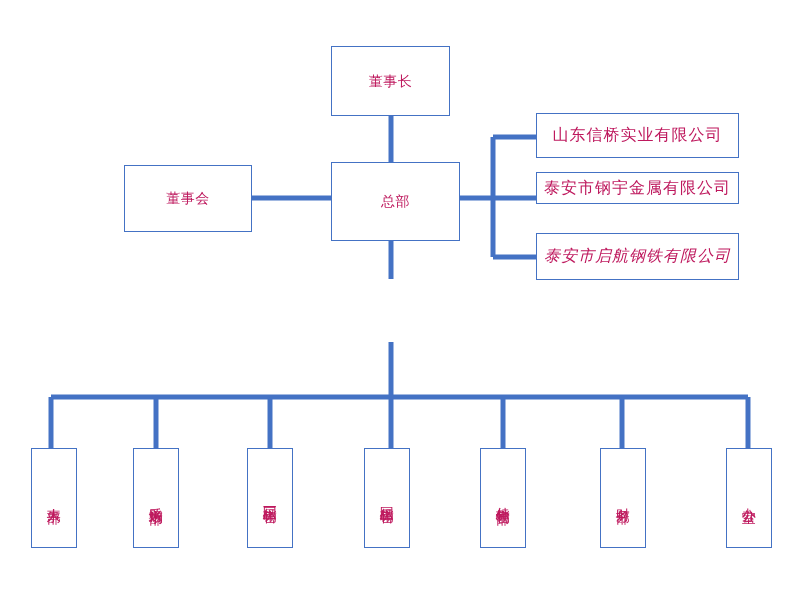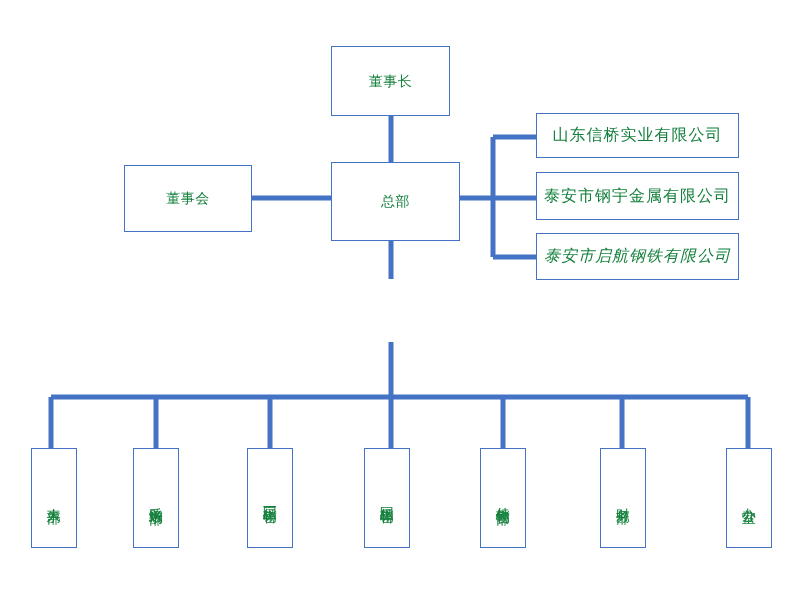--- a/index.html
+++ b/index.html
@@ -31,21 +31,21 @@
     position: absolute;
     box-sizing: border-box;
     background: #ffffff;
     border: 1px solid #4472C4;
     display: flex;
     align-items: center;
     justify-content: center;
     z-index: 2;
   }
   .node .label {
-    color: #15803d;
+    color: #be185d;
     font-size: 14px;
     line-height: 1.15;
     letter-spacing: 0.5px;
     text-align: center;
     white-space: nowrap;
   }
   .node.vertical .label {
     writing-mode: vertical-rl;
     text-orientation: upright;
     letter-spacing: 1px;
@@ -57,21 +57,21 @@
   }
 
   
   #node-chairman   { left: 331px; top: 46px;  width: 119px; height: 70px; }
   #node-board      { left: 124px; top: 165px; width: 128px; height: 67px; }
   #node-hq         { left: 331px; top: 162px; width: 129px; height: 79px; }
   #node-gm         { left: 325px; top: 278px; width: 131px; height: 65px; }
 
   
   #node-sub-0 { left: 536px; top: 113px; width: 203px; height: 45px; }
-  #node-sub-1 { left: 536px; top: 172px; width: 203px; height: 48px; }
+  #node-sub-1 { left: 536px; top: 172px; width: 203px; height: 32px; }
   #node-sub-2 { left: 536px; top: 233px; width: 203px; height: 47px; font-style: italic; }
 
   
   .dept { top: 448px; width: 46px; height: 100px; }
   #node-dept-0 { left: 31px; }
   #node-dept-1 { left: 133px; }
   #node-dept-2 { left: 247px; }
   #node-dept-3 { left: 364px; }
   #node-dept-4 { left: 480px; }
   #node-dept-5 { left: 600px; }

